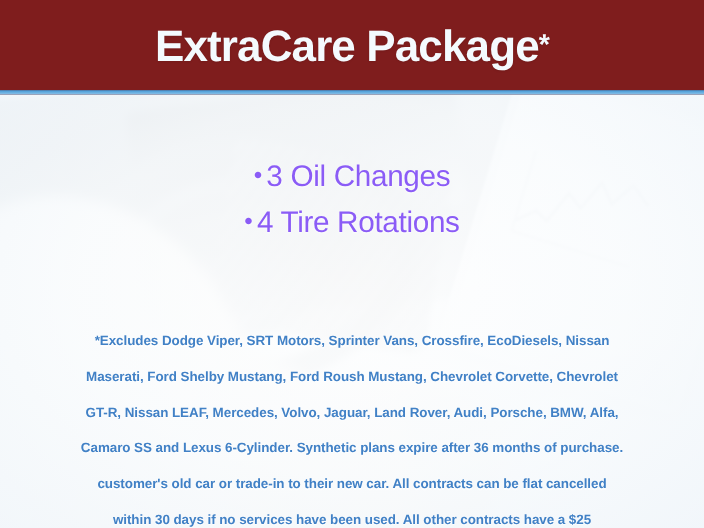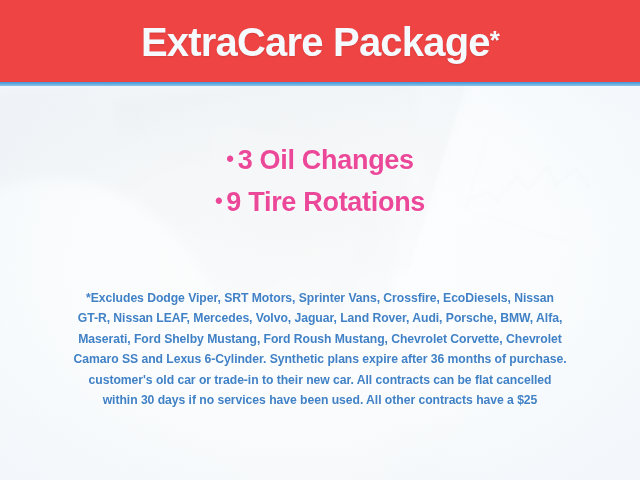--- a/index.html
+++ b/index.html
@@ -19,21 +19,21 @@
     background: #ffffff;
   }
 
   
   .header-band {
     position: absolute;
     left: 0;
     top: 0;
     width: 640px;
     height: 86px;
-    background: #ef4444;
+    background: #7f1d1d;
     z-index: 40;
   }
   .header-band::after {
     content: "";
     position: absolute;
     left: 0;
     bottom: 0;
     width: 100%;
     height: 4px;
     background: linear-gradient(to bottom, #3f97d6, #8fc3e8);
@@ -207,23 +207,23 @@
   
   .benefits {
     position: absolute;
     left: 0;
     top: 140px;
     width: 640px;
     z-index: 20;
     text-align: center;
   }
   .benefit-line {
-    color: #ec4899;
+    color: #8b5cf6;
     font-size: 27px;
-    font-weight: bold;
+    font-weight: normal;
     letter-spacing: -0.3px;
     line-height: 41px;
     white-space: nowrap;
     text-shadow: 0 1px 2px rgba(255,255,255,0.85);
   }
   .benefit-line .dot {
     font-size: 22px;
     position: relative;
     top: -3px;
     margin-right: 4px;
@@ -237,21 +237,21 @@
     width: 596px;
     z-index: 20;
     text-align: center;
     color: #4181c6;
     font-size: 12.2px;
     font-weight: bold;
     line-height: 20.4px;
     letter-spacing: -0.05px;
     text-shadow: 0 1px 1px rgba(255,255,255,0.9);
   }
-  .disclaimer-line { white-space: nowrap; }
+  .disclaimer-line { white-space: nowrap; margin-top: 12px; }
 </style>
 </head>
 <body>
 
 <div id="promo-card">
 
   <div class="photo-layer">
     <div class="ph ph-dash"></div>
     <div class="ph ph-dash2"></div>
     <div class="ph ph-wheelarc"></div>
@@ -274,25 +274,25 @@
 
   <div class="header-band">
     <div class="header-title">
         <span>ExtraCare Package</span>
         <span class="star">*</span>
       </div>
   </div>
 
   <div class="benefits">
     <div class="benefit-line"><span class="dot">•</span><span>3 Oil Changes</span></div>
-    <div class="benefit-line"><span class="dot">•</span><span>9 Tire Rotations</span></div>
+    <div class="benefit-line"><span class="dot">•</span><span>4 Tire Rotations</span></div>
   </div>
 
   <div class="disclaimer">
     <div class="disclaimer-line">*Excludes Dodge Viper, SRT Motors, Sprinter Vans, Crossfire, EcoDiesels, Nissan</div>
+    <div class="disclaimer-line">Maserati, Ford Shelby Mustang, Ford Roush Mustang, Chevrolet Corvette, Chevrolet</div>
     <div class="disclaimer-line">GT-R, Nissan LEAF, Mercedes, Volvo, Jaguar, Land Rover, Audi, Porsche, BMW, Alfa,</div>
-    <div class="disclaimer-line">Maserati, Ford Shelby Mustang, Ford Roush Mustang, Chevrolet Corvette, Chevrolet</div>
     <div class="disclaimer-line">Camaro SS and Lexus 6-Cylinder. Synthetic plans expire after 36 months of purchase.</div>
     <div class="disclaimer-line">customer's old car or trade-in to their new car. All contracts can be flat cancelled</div>
     <div class="disclaimer-line">within 30 days if no services have been used. All other contracts have a $25</div>
   </div>
 
 </div>
 
 </body></html>

